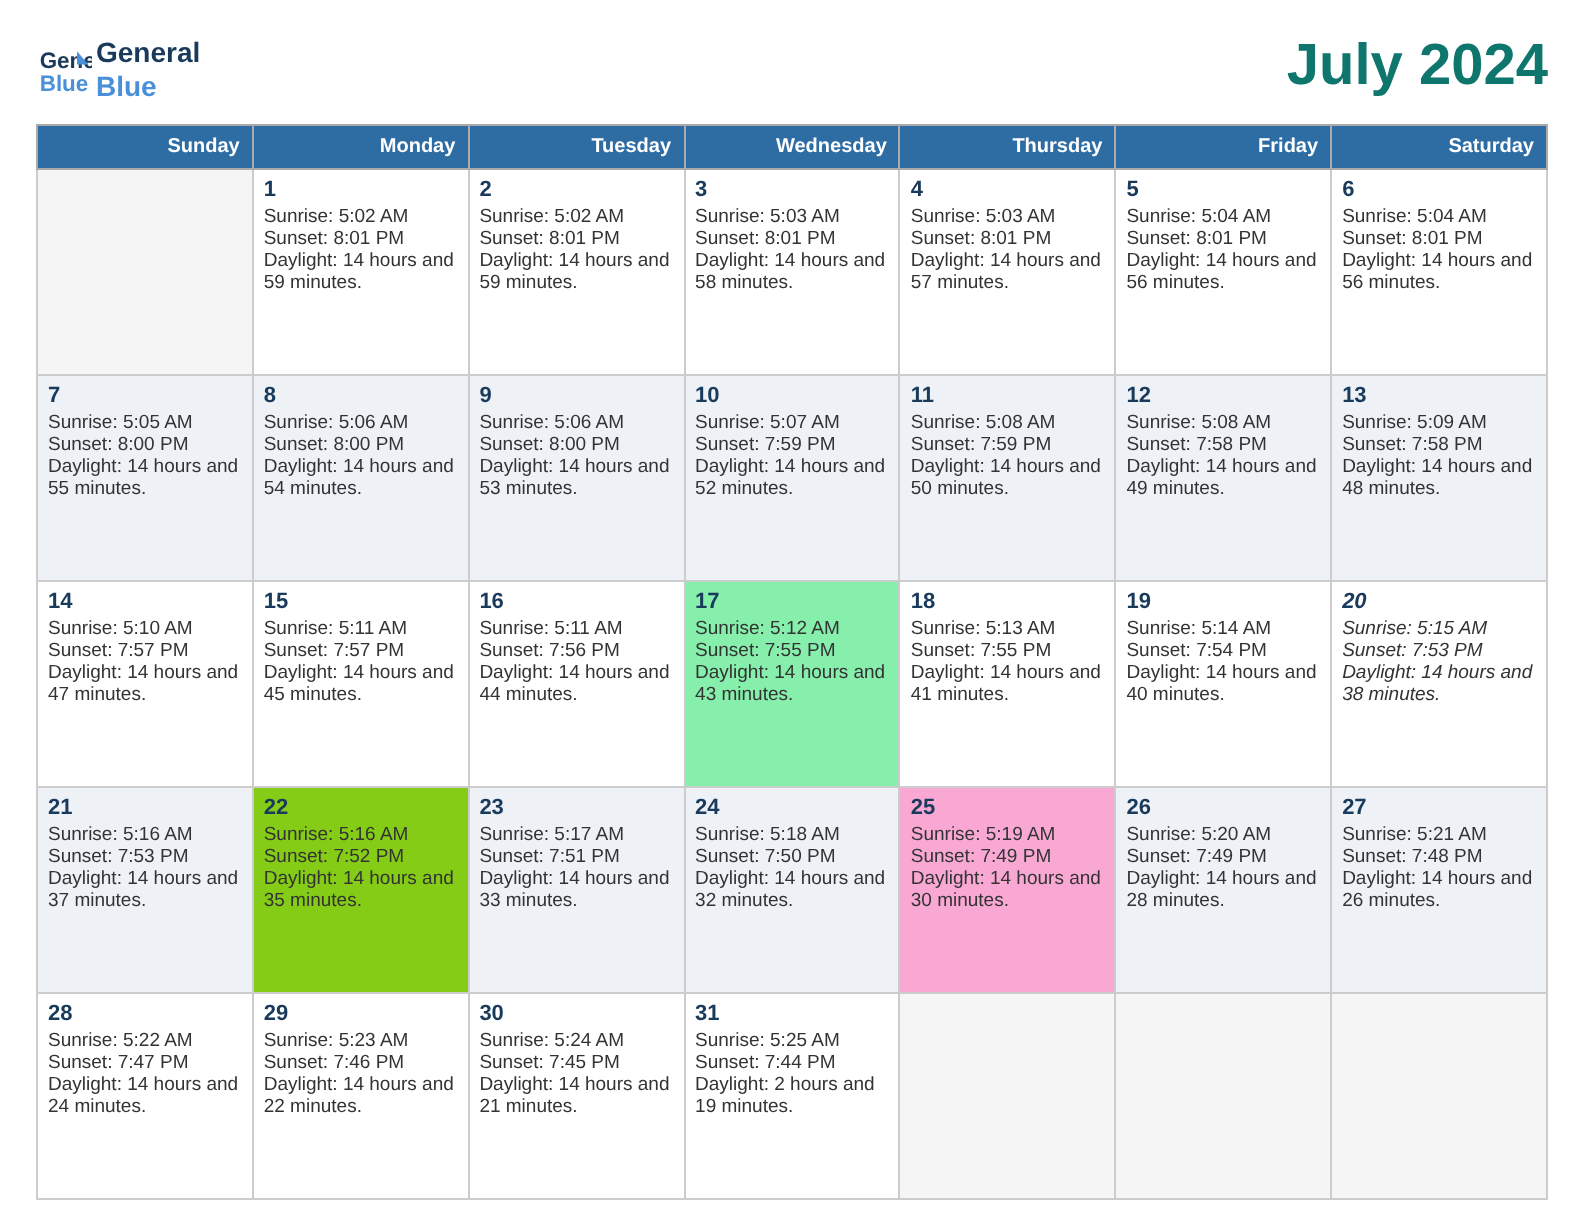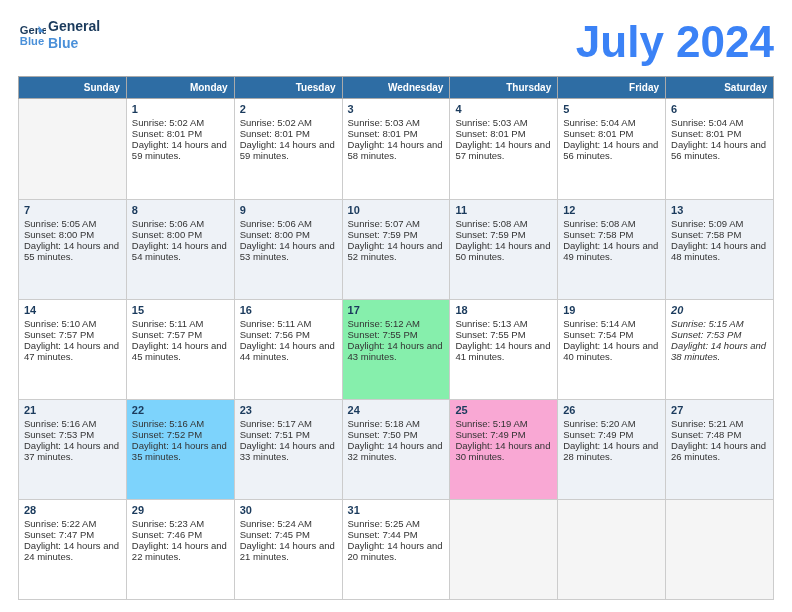--- a/index.html
+++ b/index.html
@@ -29,23 +29,23 @@
     }
     .logo-icon {
       width: 28px;
       height: 28px;
       margin-right: 2px;
     }
     .title-block {
       text-align: right;
     }
     .month-title {
-      font-size: 44px;
+      font-size: 29px;
       font-weight: bold;
-      color: #3b82f6;
+      color: #0f766e;
       line-height: 1.1;
     }
     .location {
       font-size: 15px;
       color: #333;
       font-weight: normal;
     }
     table {
       width: 100%;
       border-collapse: collapse;
@@ -248,21 +248,21 @@
         <span>Daylight: 14 hours and 38 minutes.</span>
       </td>
         </tr>
         <tr>
           <td style="background: rgb(238, 242, 247);">
         <span class="day-num">21</span>
         <span>Sunrise: 5:16 AM</span><br>
         <span>Sunset: 7:53 PM</span><br>
         <span>Daylight: 14 hours and 37 minutes.</span>
       </td>
-          <td style="background: #7dd3fc;">
+          <td style="background: #84cc16;">
         <span class="day-num">22</span>
         <span>Sunrise: 5:16 AM</span><br>
         <span>Sunset: 7:52 PM</span><br>
         <span>Daylight: 14 hours and 35 minutes.</span>
       </td>
           <td style="background: rgb(238, 242, 247);">
         <span class="day-num">23</span>
         <span>Sunrise: 5:17 AM</span><br>
         <span>Sunset: 7:51 PM</span><br>
         <span>Daylight: 14 hours and 33 minutes.</span>
@@ -308,21 +308,21 @@
           <td style="background: rgb(255, 255, 255);">
         <span class="day-num">30</span>
         <span>Sunrise: 5:24 AM</span><br>
         <span>Sunset: 7:45 PM</span><br>
         <span>Daylight: 14 hours and 21 minutes.</span>
       </td>
           <td style="background: rgb(255, 255, 255);">
         <span class="day-num">31</span>
         <span>Sunrise: 5:25 AM</span><br>
         <span>Sunset: 7:44 PM</span><br>
-        <span>Daylight: 14 hours and 20 minutes.</span>
+        <span>Daylight: 2 hours and 19 minutes.</span>
       </td>
           <td class="empty"></td>
           <td class="empty"></td>
           <td class="empty"></td>
         </tr>
       </tbody>
   </table>
 </div>
 
 </body></html>

